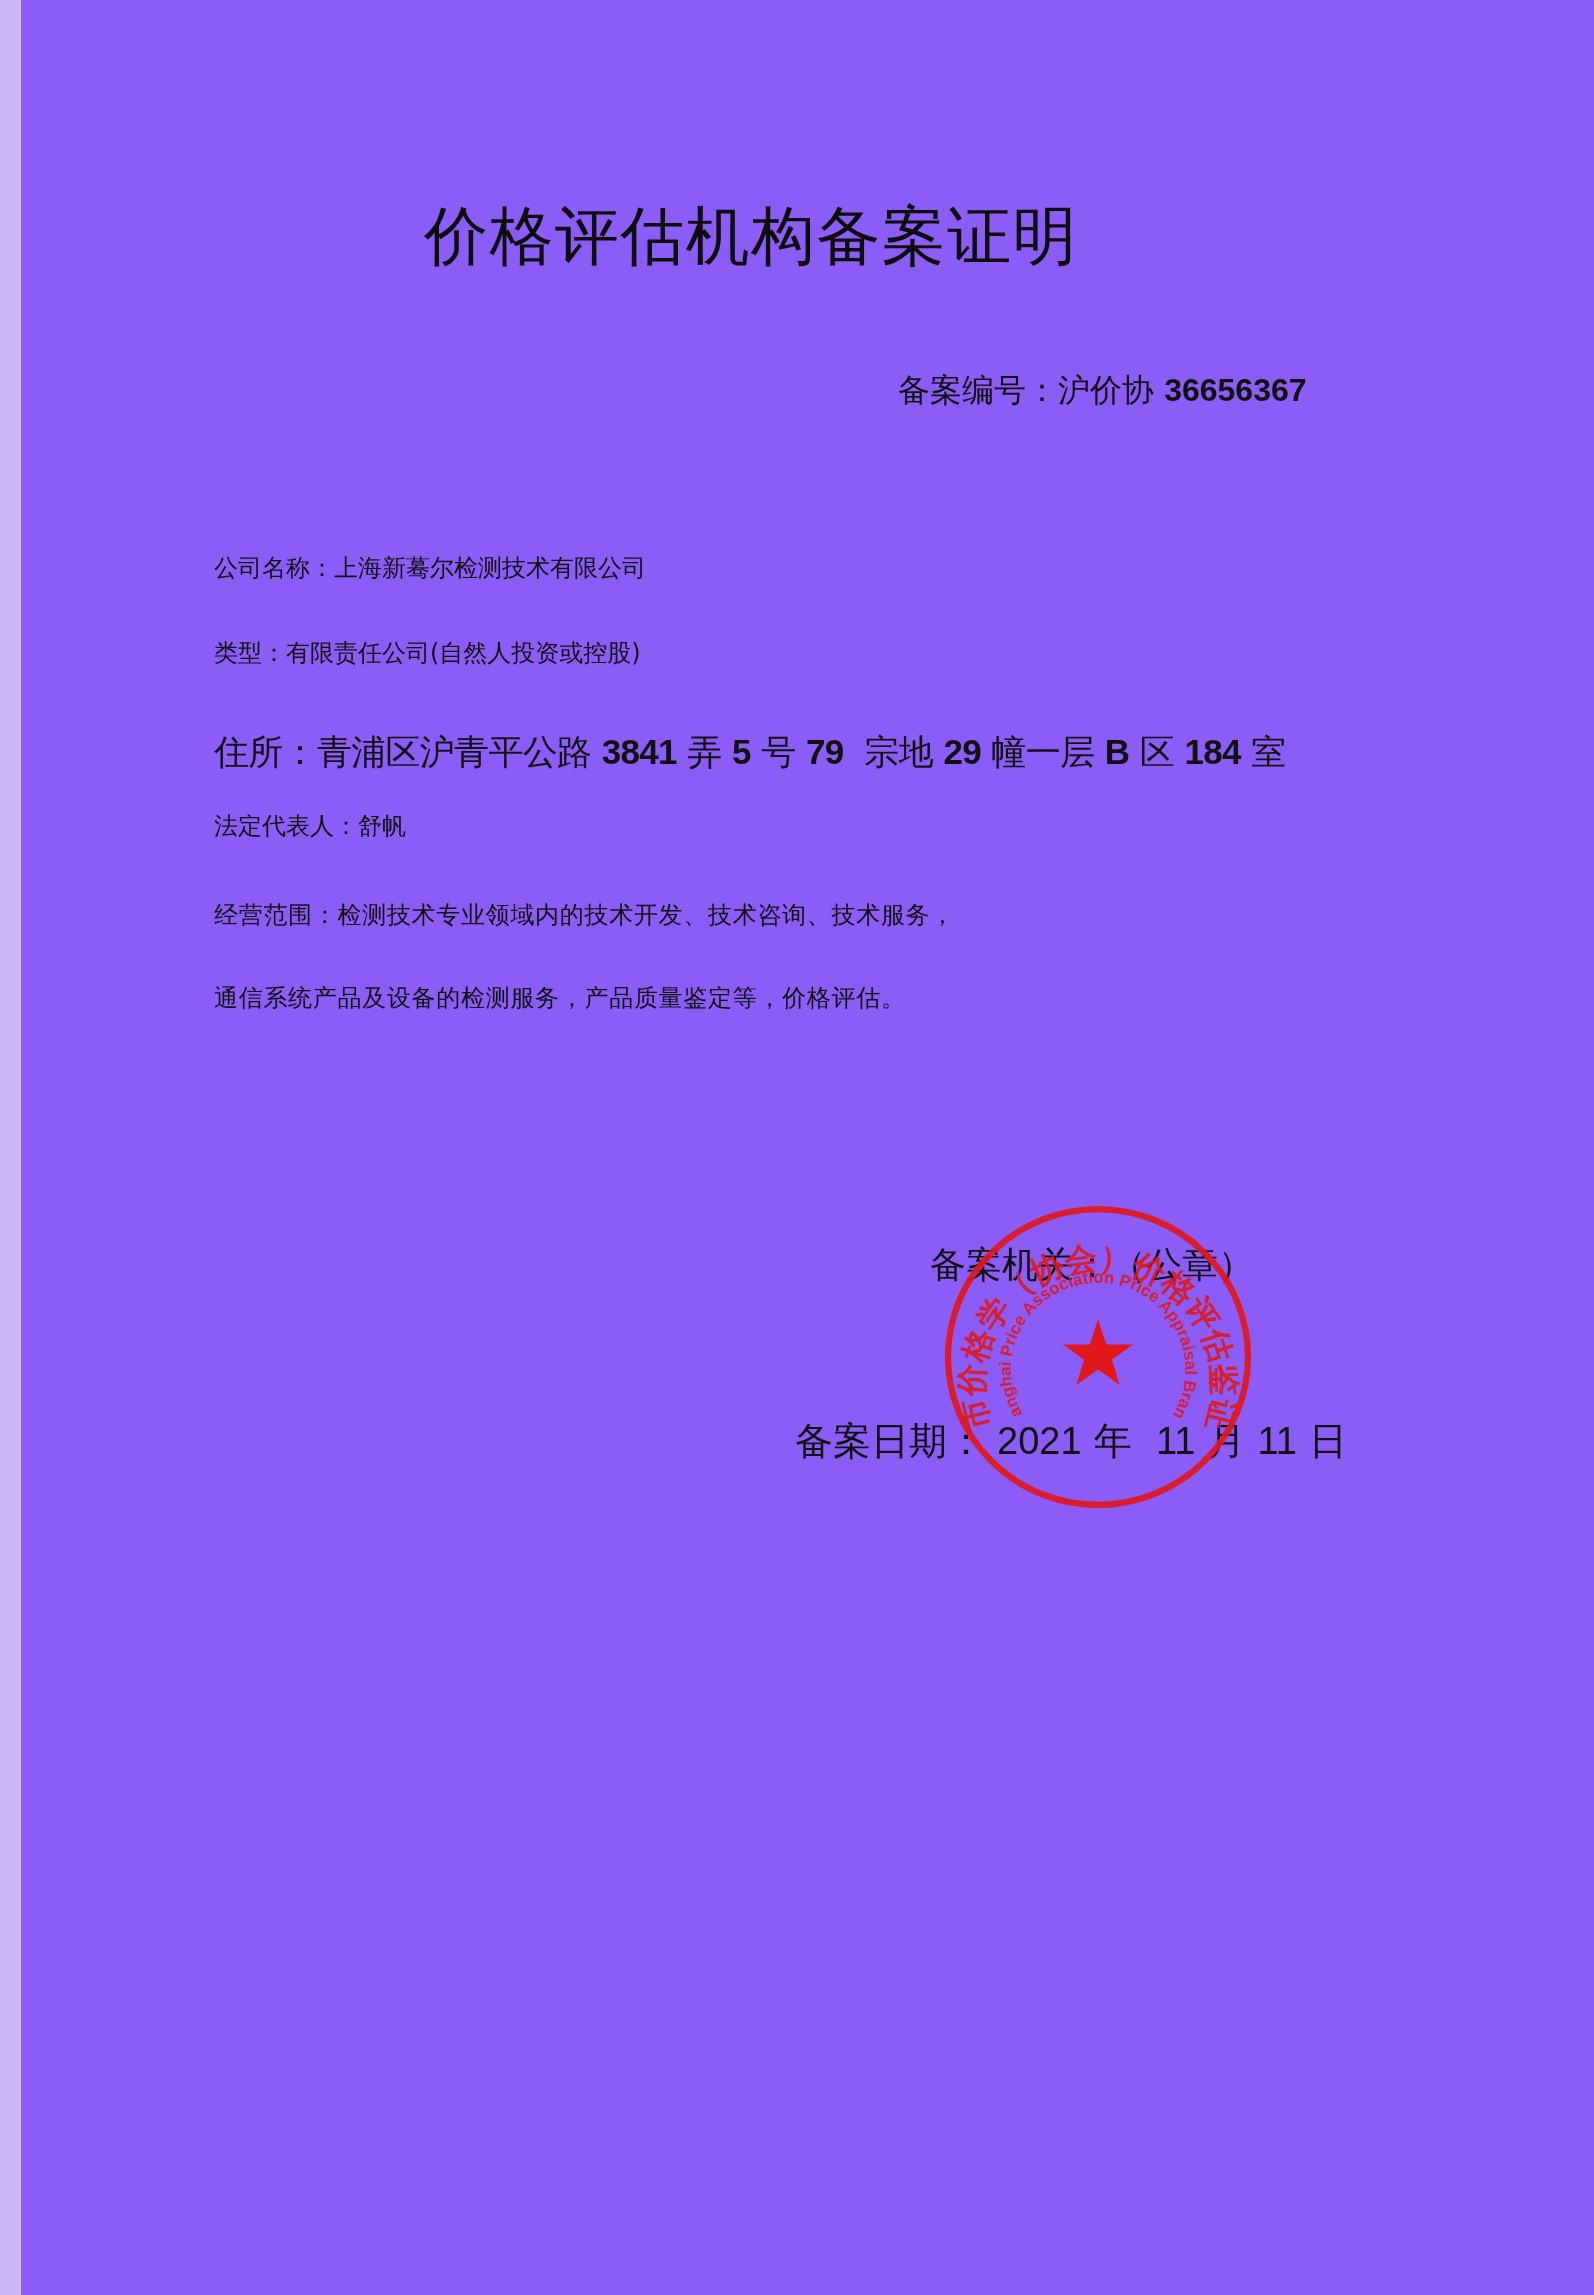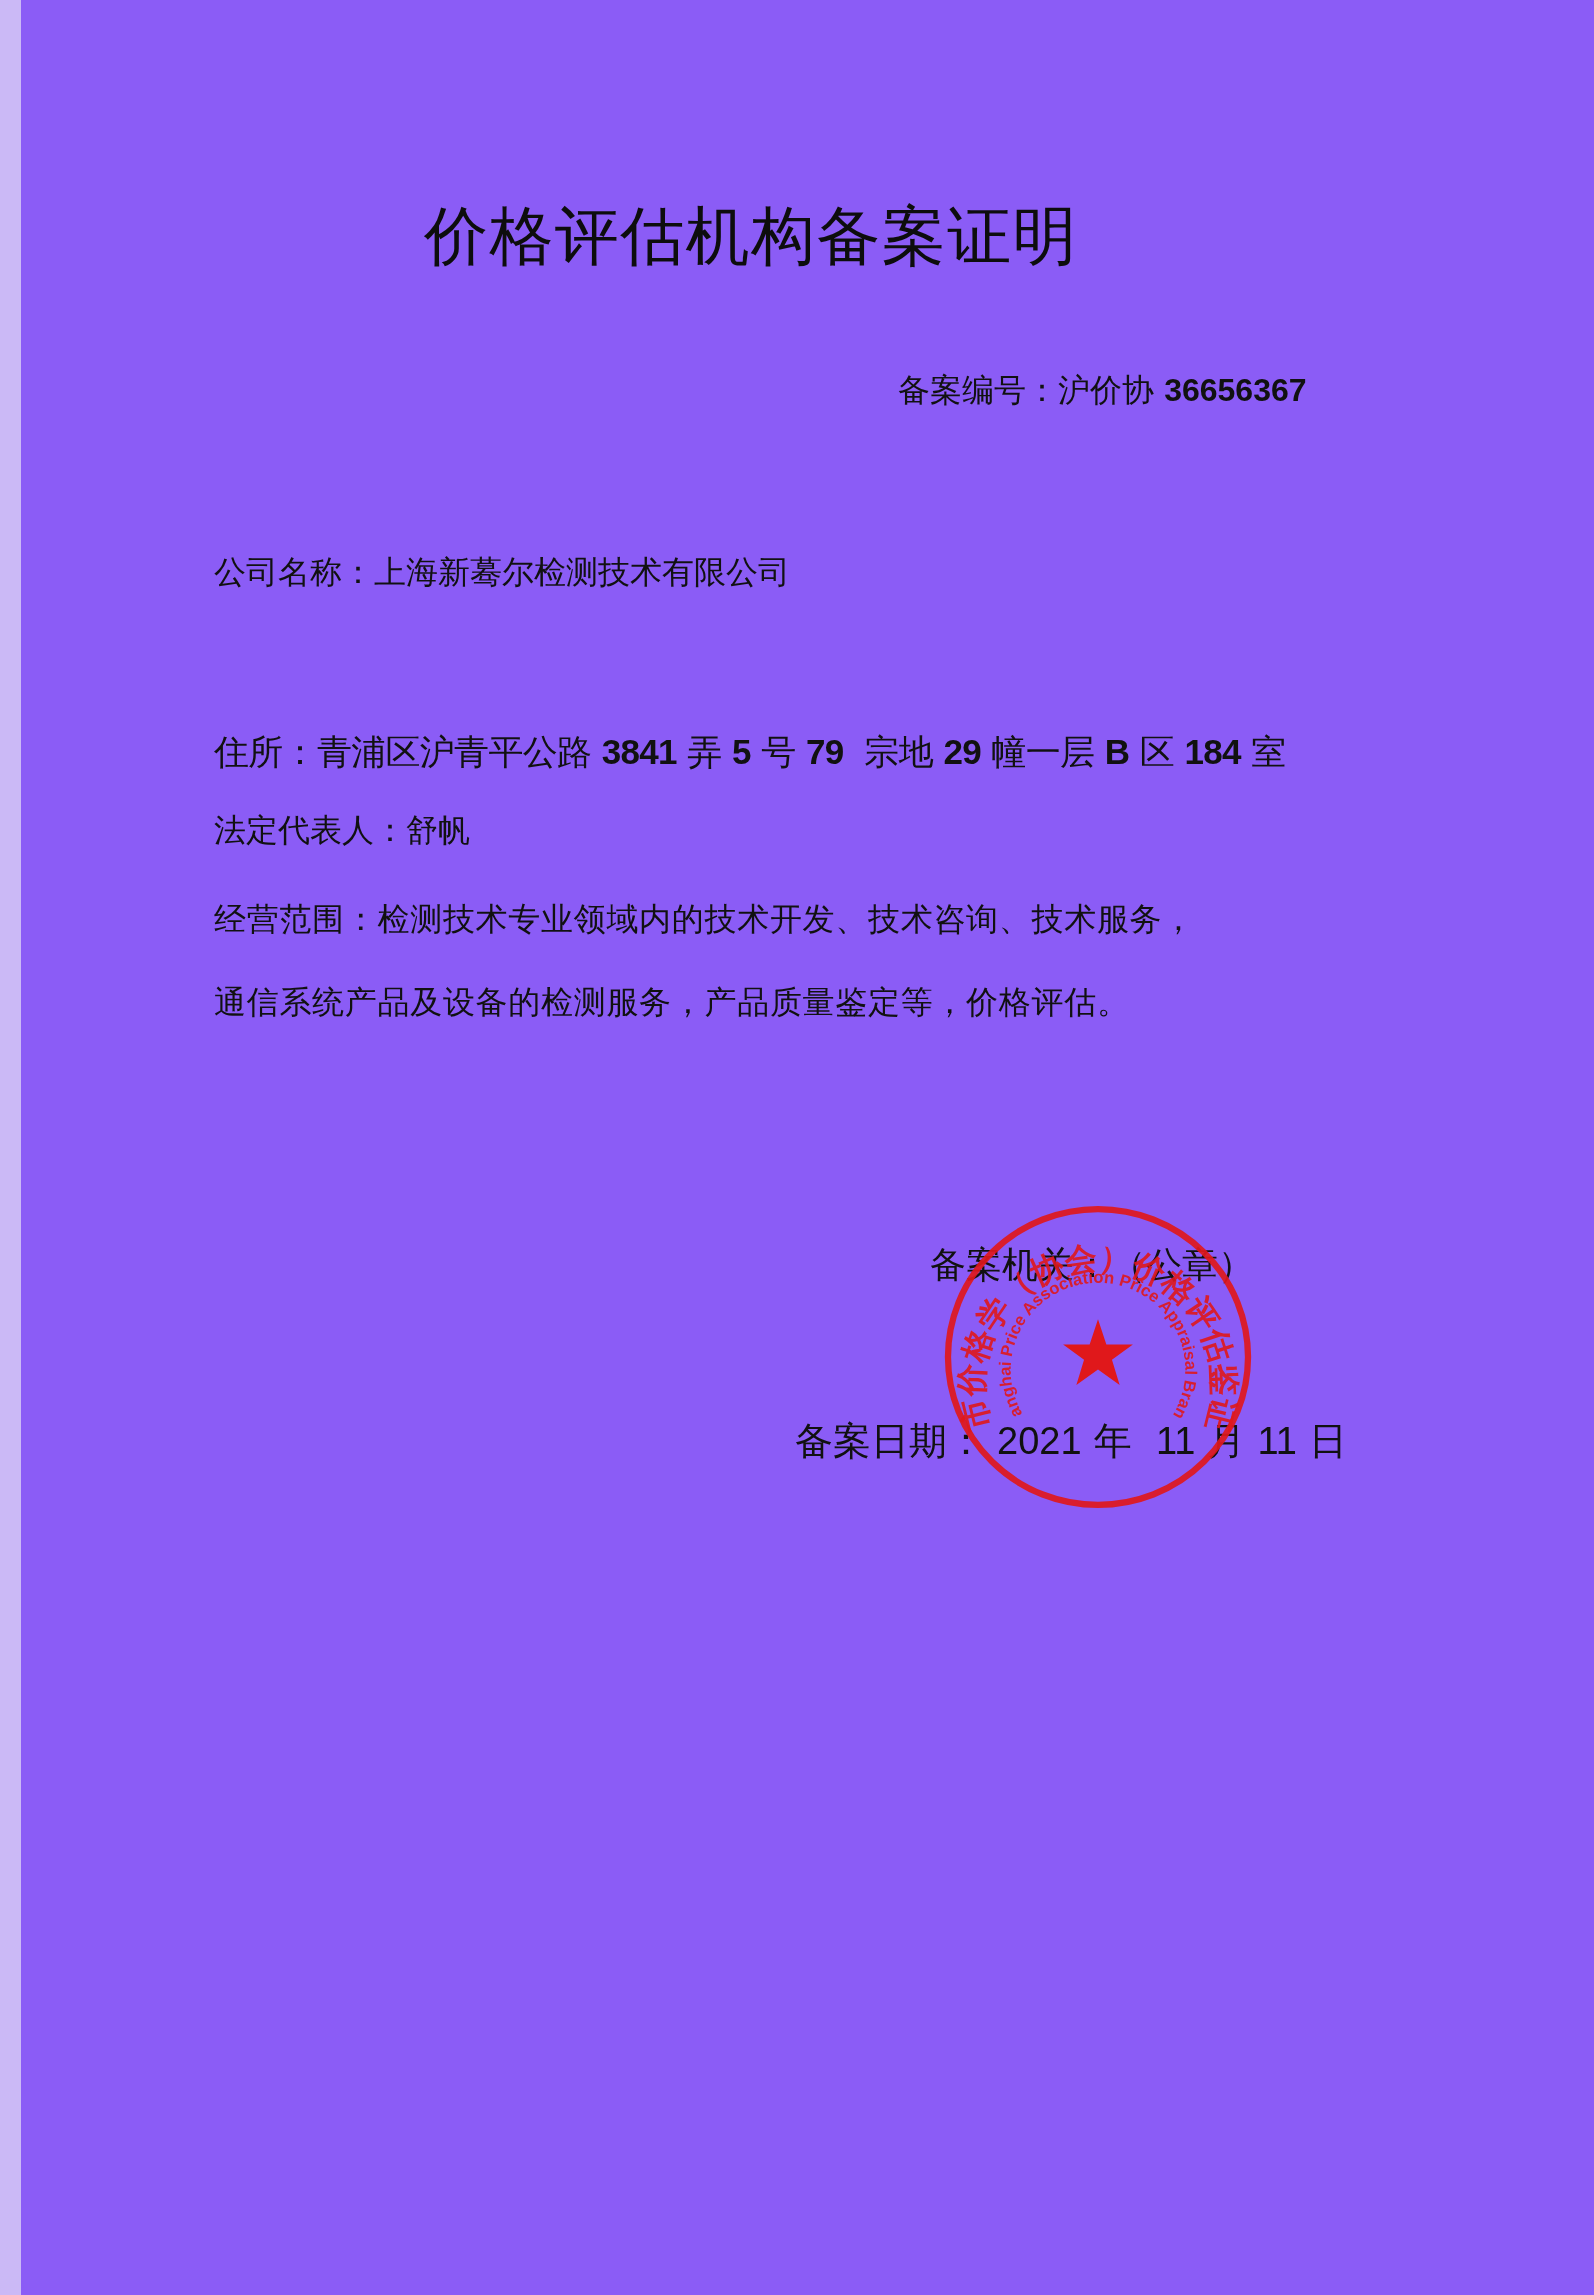--- a/index.html
+++ b/index.html
@@ -3,21 +3,21 @@
 <meta charset="utf-8">
 <style>
   html, body { margin:0; padding:0; }
   body { width:1595px; height:2295px; background:#ffffff; position:relative; overflow:hidden;
          font-family: "DejaVu Sans", "Liberation Sans", sans-serif; color:#111; }
   .page { position:absolute; left:0; top:0; width:1595px; height:2295px; background:#8b5cf6; }
   .t { position:absolute; white-space:nowrap; line-height:1; }
   .title { left:424px; top:204px; font-size:64px; letter-spacing:1.4px; color:#0d0d0d; }
   .recno { left:898px; top:374px; font-size:32px; color:#111; }
   .recno .num { font-weight:bold; font-family:"Liberation Sans", sans-serif; }
-  .field { left:214px; font-size:32px; color:#111; }
+  .field { left:214px; font-size:24px; color:#111; }
   .f1 { top:556px; }
   .f2 { top:641px; }
   .f3 { top:734px; font-size:35px; letter-spacing:-0.7px; }
   .f3 .num { font-weight:bold; font-family:Liberation Sans, sans-serif; }
   .f4 { top:814px;text-align:center; }
   .f5 { top:903px; letter-spacing:0.7px; }
   .f6 { top:986px; letter-spacing:0.7px; }
   .sealer { left:930px; top:1247px; font-size:36px; color:#111; }
   .date { left:795px; top:1422px; font-size:38px; color:#111; }
   .date .num { font-family:"Liberation Sans", sans-serif;text-align:right; }
@@ -34,20 +34,23 @@
   <div class="t title">价格评估机构备案证明</div>
 
   <div class="t recno">
     <span>备案编号：</span><span>沪价协</span>&nbsp;<span class="num">36656367</span>
   </div>
 
   <div class="t field f1">
     <span>公司名称：</span><span>上海新蓦尔检测技术有限公司</span>
   </div>
 
+  <div class="t field f2">
+    <span>类型：</span><span>有限责任公司(自然人投资或控股)</span>
+  </div>
 
   <div class="t field f3">
     <span>住所：</span><span>青浦区沪青平公路</span>&nbsp;<span class="num">3841</span>&nbsp;<span>弄</span>&nbsp;<span class="num">5</span>&nbsp;<span>号</span>&nbsp;<span class="num">79</span>&nbsp;&nbsp;<span>宗地</span>&nbsp;<span class="num">29</span>&nbsp;<span>幢一层</span>&nbsp;<span class="num">B</span>&nbsp;<span>区</span>&nbsp;<span class="num">184</span>&nbsp;<span>室</span>
   </div>
 
   <div class="t field f4">
     <span>法定代表人：</span><span>舒帆</span>
   </div>
 
   <div class="t field f5">

